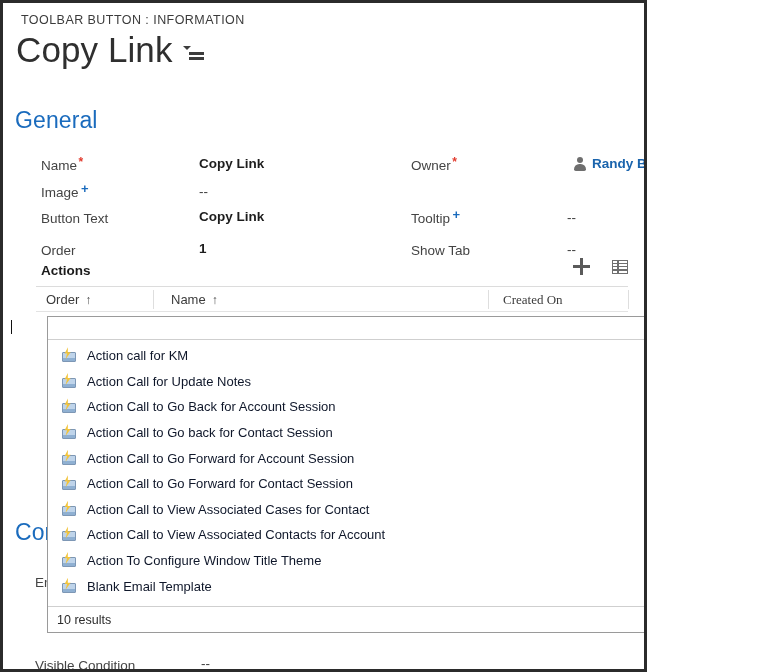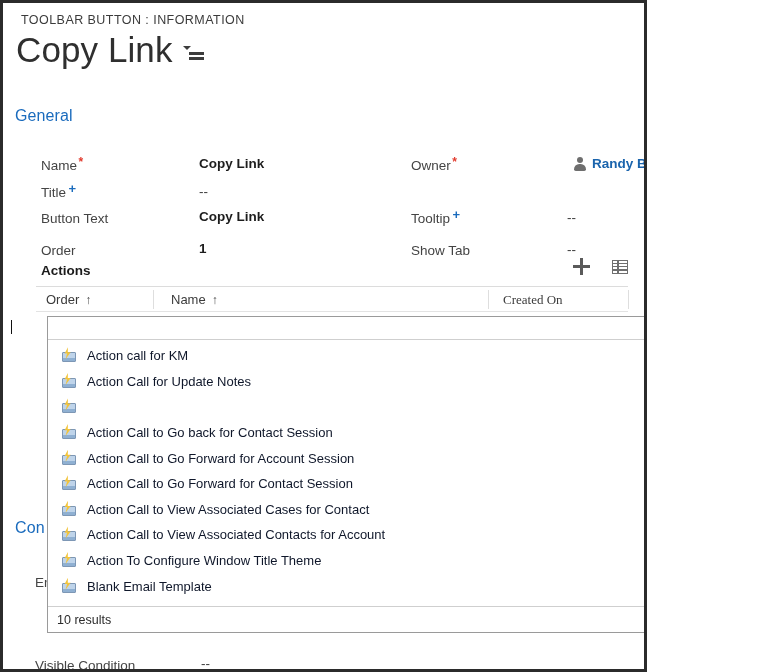--- a/index.html
+++ b/index.html
@@ -47,21 +47,21 @@
   .form-selector i:nth-child(3){ top: 13px; width: 15px; }
   .form-selector .car {
     position: absolute; left: 1px; top: 2px;
     border-left: 4px solid transparent; border-right: 4px solid transparent;
     border-top: 4px solid #3c3c3c;
   }
 
   
   .sec-head {
     position: absolute;
-    font-size: 16px; font-weight: 400; color: #1a6bbd;
+    font-size: 23px; font-weight: 400; color: #1a6bbd;
     letter-spacing: .1px; white-space: nowrap;
   }
   #sec-general { left: 12px; top: 104px; }
   #sec-conditions { left: 12px; top: 516px; }
 
   
   .fld { position: absolute; white-space: nowrap; }
   .fld-label {
     font-size: 13.5px; color: #444; font-weight: 400;
     display: inline-block; position: relative;
@@ -249,21 +249,21 @@
     </div>
 
     <div class="sec-head" id="sec-general">General</div>
 
     <div class="fld" style="left:38px; top:153px;">
       <span class="fld-label"><span>Name</span><span class="req">*</span></span>
     </div>
     <div class="fld-value" style="left:196px; top:153px;">Copy Link</div>
 
     <div class="fld" style="left:38px; top:180px;">
-      <span class="fld-label"><span>Title</span><span class="opt">+</span></span>
+      <span class="fld-label"><span>Image</span><span class="opt">+</span></span>
     </div>
     <div class="fld-value dim" style="left:196px; top:181px;">--</div>
 
     <div class="fld" style="left:38px; top:206px;">
       <span class="fld-label">Button Text</span>
     </div>
     <div class="fld-value" style="left:196px; top:206px;">Copy Link</div>
 
     <div class="fld" style="left:38px; top:238px;">
       <span class="fld-label">Order</span>
@@ -358,20 +358,21 @@
                 <span class="card"></span>
                 <span class="bolt"></span>
               </span>
             <span>Action Call for Update Notes</span>
           </div>
           <div class="lk-row">
             <span class="ac-icon">
                 <span class="card"></span>
                 <span class="bolt"></span>
               </span>
+            <span>Action Call to Go Back for Account Session</span>
           </div>
           <div class="lk-row">
             <span class="ac-icon">
                 <span class="card"></span>
                 <span class="bolt"></span>
               </span>
             <span>Action Call to Go back for Contact Session</span>
           </div>
           <div class="lk-row">
             <span class="ac-icon">

